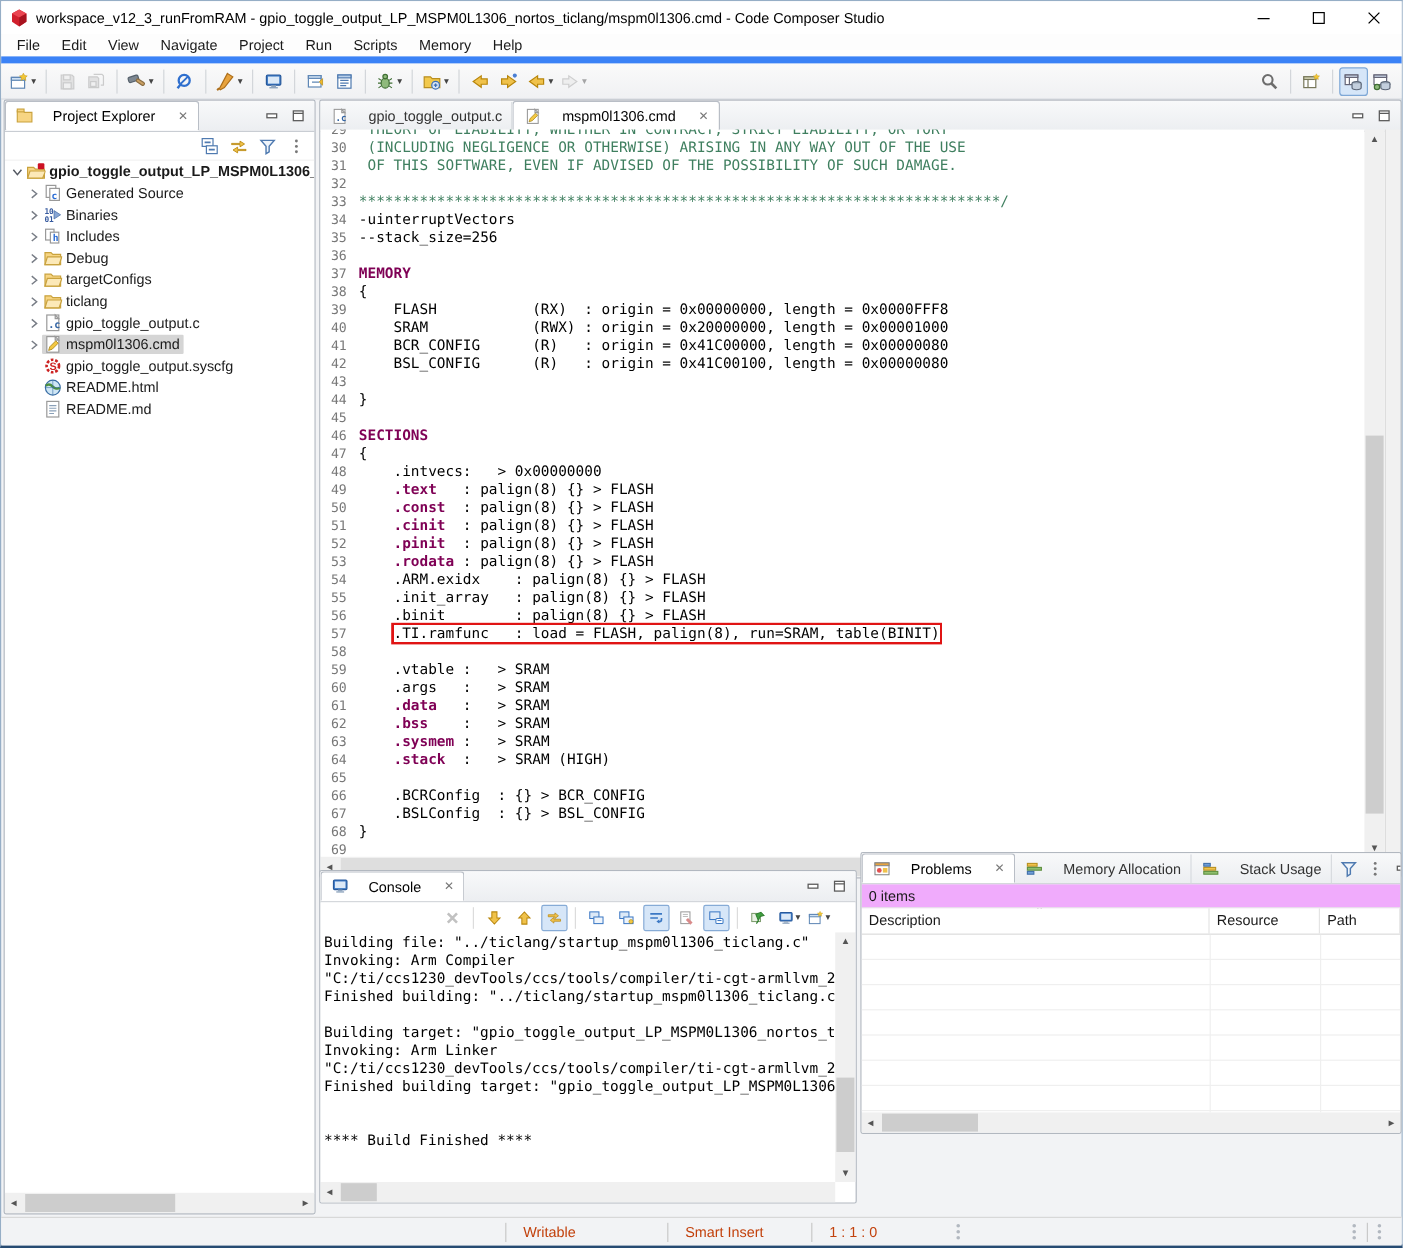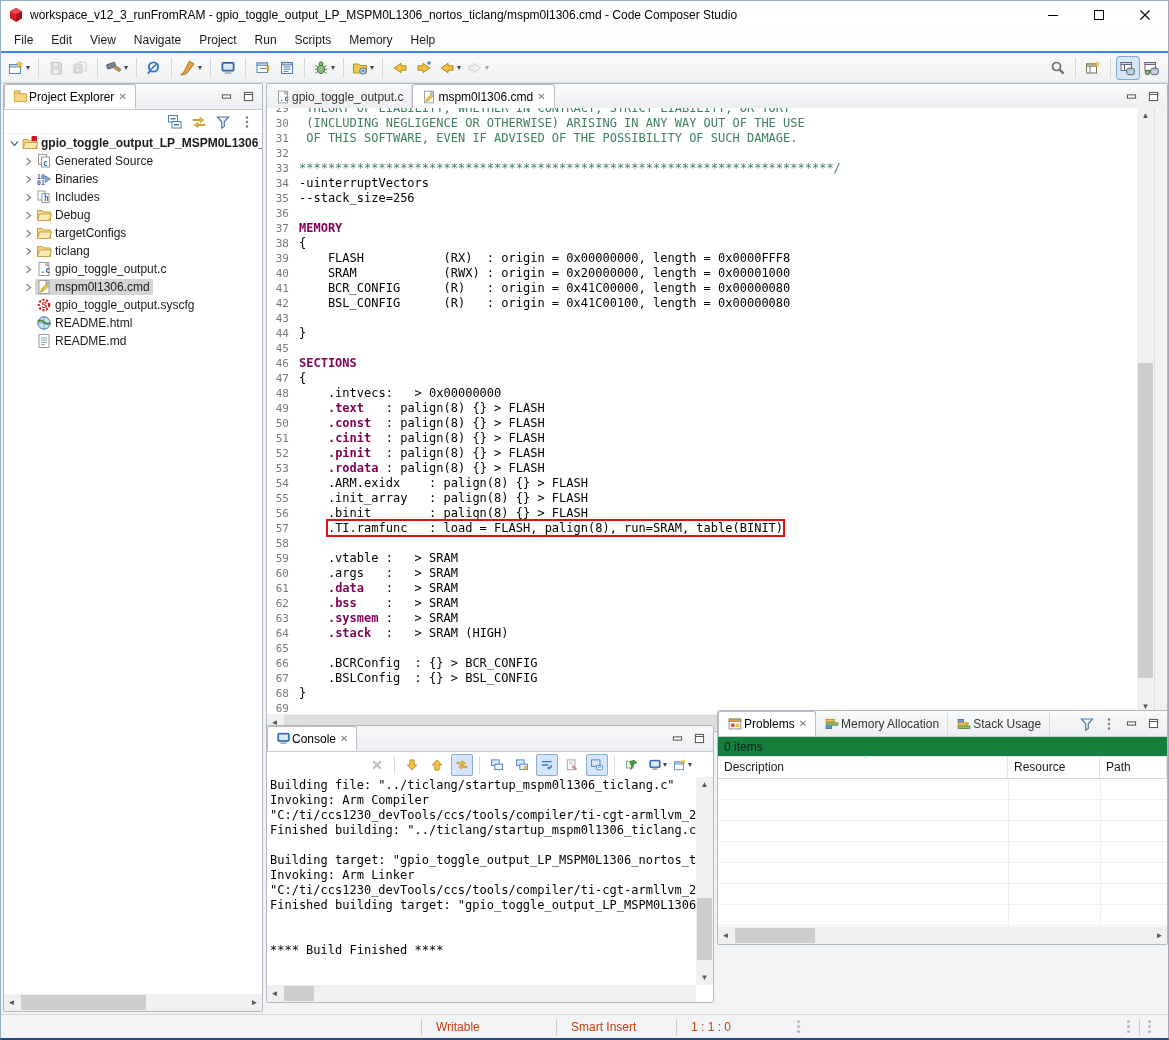--- a/index.html
+++ b/index.html
@@ -5,35 +5,35 @@
   *{box-sizing:border-box;margin:0;padding:0}
   html,body{width:1169px;height:1040px;overflow:hidden}
   body{font-family:"Liberation Sans",sans-serif;font-size:12px;color:#1a1a1a;background:#f2f3f5}
   .window{position:relative;width:1169px;height:1040px;background:#f2f3f5;border:1px solid #96aec6;border-bottom:3px solid #274b72}
   
   .titlebar{height:28px;background:#fff;display:flex;align-items:center;padding-left:7px}
   .titlebar .title{margin-left:6px;font-size:12px;color:#000;white-space:nowrap}
   .win-btns{margin-left:auto;display:flex;height:28px}
   .win-btn{width:46px;display:flex;align-items:center;justify-content:center}
   
-  .menubar{height:24px;background:#fdfdfd;display:flex;align-items:center;padding-left:4px;border-bottom:2px solid #3b82f6}
+  .menubar{height:24px;background:#fdfdfd;display:flex;align-items:center;padding-left:4px;border-bottom:6px solid #3b82f6}
   .menu-item{padding:3px 9px;cursor:default}
   
   .toolbar{height:30px;background:linear-gradient(#fafafa,#f0f1f3);display:flex;align-items:center;padding:0 4px;border-bottom:1px solid #d9dde2}
   .tgroup{display:flex;align-items:center}
   .tsep{width:1px;height:20px;background:#d3d6da;margin:0 5px}
   .tbtn{height:24px;min-width:24px;padding:0 2px;display:flex;align-items:center;justify-content:center;border-radius:3px;border:1px solid transparent}
   .tbtn .drop{font-size:8px;color:#444;margin-left:2px}
   .tbtn.disabled{opacity:.45}
   .tbtn.active{background:#d6e6f8;border:1px solid #7fa8d6}
   .toolbar-right{margin-left:auto;display:flex;align-items:center}
   
   .part{position:absolute;background:#fff;border:1px solid #b2b8c0;border-radius:2px;overflow:hidden}
   .tabrow{height:26px;background:linear-gradient(#f8f9fa,#eceef1);display:flex;align-items:flex-end;border-bottom:1px solid #c9cdd3}
-  .tab{height:25px;display:flex;align-items:center;padding:0 8px;gap:1px;border-right:1px solid #d8dbdf;color:#333;white-space:nowrap}
+  .tab{height:25px;display:flex;align-items:center;padding:0 8px;gap:16px;border-right:1px solid #d8dbdf;color:#333;white-space:nowrap}
   .tab.active{background:#fff;border:1px solid #b9bec6;border-bottom:1px solid #fff;border-top-left-radius:3px;border-top-right-radius:3px;color:#000}
   .tab .x{color:#777;font-size:10px;margin-left:3px}
   .part-ctrl{margin-left:auto;display:flex;align-items:center;gap:4px;padding:0 5px;height:25px}
   .pbtn{width:18px;height:18px;display:flex;align-items:center;justify-content:center}
   
   .local-toolbar{height:24px;display:flex;align-items:center;justify-content:flex-end;gap:6px;padding:0 6px;background:#fff;border-bottom:1px solid #f0f0f0}
   .tree{position:absolute;top:50px;left:0;right:0;bottom:16px;overflow:hidden;background:#fff}
   .trow{height:18px;display:flex;align-items:center;white-space:nowrap;overflow:hidden}
   .trow .chev{width:14px;flex:none;display:flex;justify-content:center}
   .trow .ticon{width:17px;flex:none;display:flex;justify-content:center}
@@ -62,21 +62,21 @@
   .con-toolbar{height:25px;display:flex;align-items:center;justify-content:flex-end;gap:3px;padding:0 20px 0 0;background:#fff}
   .ci{width:22px;height:22px;display:flex;align-items:center;justify-content:center;border:1px solid transparent;border-radius:2px}
   .ci.active{background:#d6e6f8;border:1px solid #86abd6}
   .ci .drop{font-size:8px;color:#444}
   .ci.disabled{opacity:.55}
   .csep{width:1px;height:18px;background:#dcdcdc;margin:0 3px}
   .con-body{position:absolute;top:51px;left:0;right:17px;bottom:17px;background:#fff;padding:1px 0 0 3px;overflow:hidden}
   .con-head{font-family:"Liberation Sans",sans-serif;font-size:12px;color:#000;padding-bottom:1px}
   .con-text{font-family:"DejaVu Sans Mono",monospace;font-size:12px;line-height:15px;white-space:pre;color:#000}
   
-  .items-bar{height:20px;display:flex;align-items:center;padding-left:6px;background:#15803d;border-bottom:1px solid #e8e8e8}
+  .items-bar{height:20px;display:flex;align-items:center;padding-left:6px;background:#f0abfc;border-bottom:1px solid #e8e8e8}
   .grid-head{display:flex;height:22px;border-bottom:1px solid #d6d6d6;background:#fff}
   .gcell{padding:3px 6px;border-right:1px solid #e4e4e4;position:relative;overflow:hidden}
   .gcell .sort{position:absolute;top:-3px;left:50%;font-size:9px;color:#888}
   .grid-body{position:absolute;top:68px;left:0;right:0;bottom:17px;background:#fff}
   .grow{height:21px;border-bottom:1px solid #efefef}
   .gvline{position:absolute;top:0;bottom:0;width:1px;background:#efefef}
   
   .statusbar{position:absolute;left:0;right:0;top:1013px;height:24px;background:#f2f3f5;border-top:1px solid #d8d8d8;display:flex;align-items:center}
   .sep{width:1px;height:16px;background:#c9c9c9}
   .scell{padding-left:14px;color:#c2410c}

